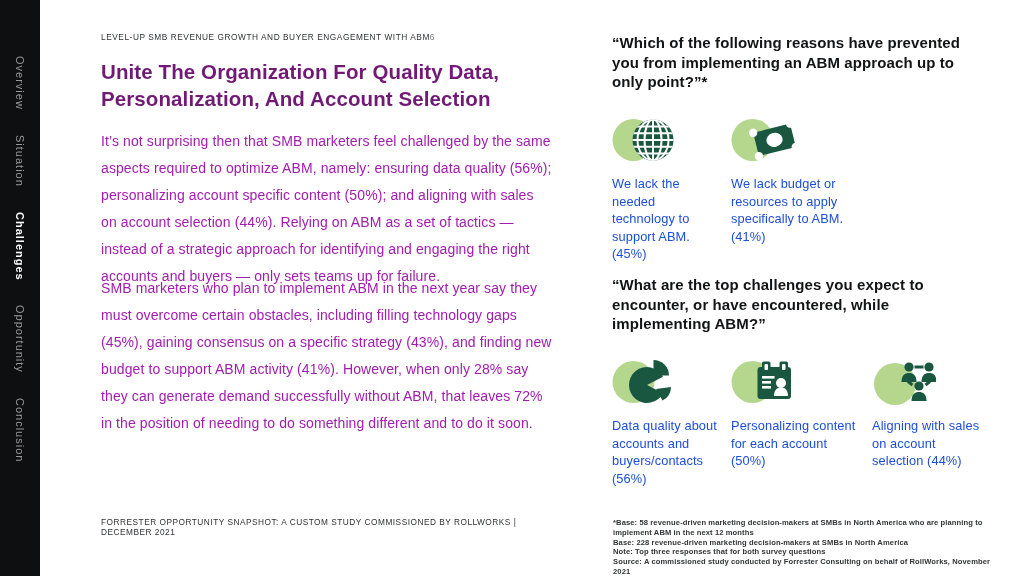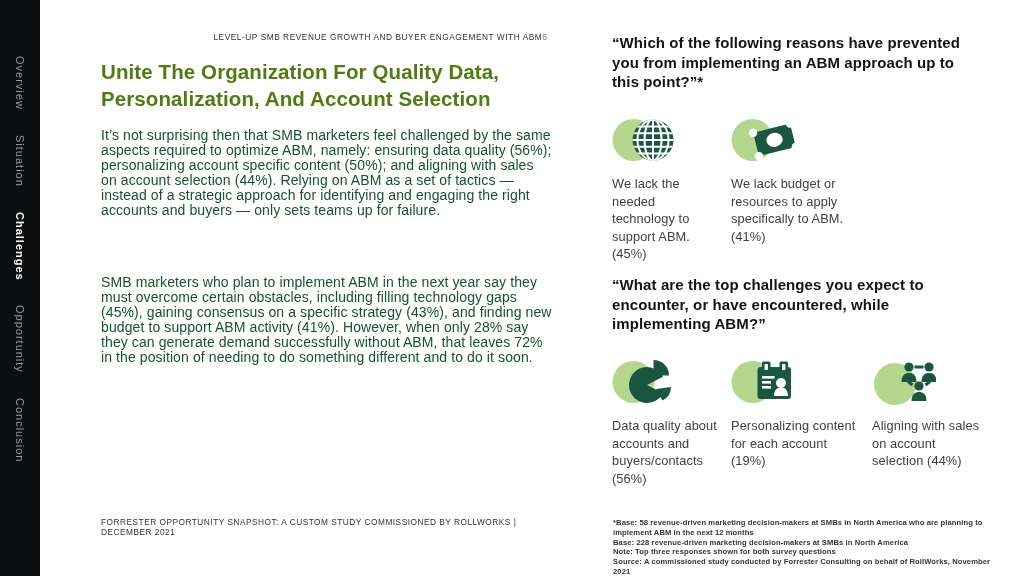--- a/index.html
+++ b/index.html
@@ -22,30 +22,30 @@
   }
   .sidebar-item {
     writing-mode:vertical-rl;
     font-size:11px; letter-spacing:1px; color:#97999b;
     cursor:pointer; white-space:nowrap;
   }
   .sidebar-item.active { color:#ffffff; font-weight:bold; }
 
   
   .left-col { position:absolute; left:101px; top:0; width:446px; height:576px; }
-  .eyebrow-row { position:absolute; top:32px; left:0; width:446px; display:flex; justify-content:flex-end; }
+  .eyebrow-row { position:absolute; top:32px; left:0; width:446px; display:flex; justify-content:flex-start; }
   .eyebrow { font-size:8.3px; letter-spacing:0.55px; color:#2f3133; }
   .page-number { font-size:8.5px; color:#77797c; }
   .doc-title {
     position:absolute; top:58px; left:0; width:450px;
-    font-size:20.5px; font-weight:bold; color:#4d7c0f; line-height:27px; letter-spacing:0.1px;
+    font-size:20.5px; font-weight:bold; color:#701a75; line-height:27px; letter-spacing:0.1px;
   }
   .body-par {
     position:absolute; left:0; width:452px;
-    font-size:14px; line-height:15px; color:#14532d; letter-spacing:0.1px;
+    font-size:14px; line-height:27px; color:#a21caf; letter-spacing:0.1px;
   }
   .par-1 { top:128px; }
   .par-2 { top:275px; }
   .doc-footer { position:absolute; top:517px; left:0; width:460px;
     font-size:8.3px; letter-spacing:0.5px; color:#2f3133; }
 
   
   .right-col { position:absolute; left:612px; top:0; width:400px; height:576px; }
   .question {
     position:absolute; left:0; width:370px;
@@ -57,21 +57,21 @@
     position:absolute; left:0; width:380px;
     display:grid; grid-template-columns:119px 141px 120px;
   }
   .grid-1 { top:117px; }
   .grid-2 { top:359px; }
   .survey-item { padding-right:14px; }
   .survey-item.col-3 { padding-right:6px; }
   .survey-item .icon svg { display:block; }
   .survey-label {
     margin-top:12px;
-    font-size:12.8px; line-height:17.6px; color:#404040; letter-spacing:0.1px;
+    font-size:12.8px; line-height:17.6px; color:#1d4ed8; letter-spacing:0.1px;
   }
   .footnotes { position:absolute; left:1px; top:518px; width:396px; }
   .footnote { font-size:7.6px; line-height:9.8px; font-weight:bold; color:#333537; letter-spacing:0.1px; }
 
   .ic-light { fill:var(--light-green); }
   .ic-dark  { fill:var(--dark-green); }
   .ic-wstroke { stroke:#ffffff; fill:none; }
 </style>
 </head>
 <body>
@@ -92,21 +92,21 @@
       <span class="page-number">6</span>
     </div>
     <h1 class="doc-title">Unite The Organization For Quality Data, Personalization, And Account Selection</h1>
     <p class="body-par par-1">It’s not surprising then that SMB marketers feel challenged by the same aspects required to optimize ABM, namely: ensuring data quality (56%); personalizing account specific content (50%); and aligning with sales on account selection (44%). Relying on ABM as a set of tactics — instead of a strategic approach for identifying and engaging the right accounts and buyers — only sets teams up for failure.</p>
     <p class="body-par par-2">SMB marketers who plan to implement ABM in the next year say they must overcome certain obstacles, including filling technology gaps (45%), gaining consensus on a specific strategy (43%), and finding new budget to support ABM activity (41%). However, when only 28% say they can generate demand successfully without ABM, that leaves 72% in the position of needing to do something different and to do it soon.</p>
     <div class="doc-footer">FORRESTER OPPORTUNITY SNAPSHOT: A CUSTOM STUDY COMMISSIONED BY ROLLWORKS | DECEMBER 2021</div>
   </section>
 
   <section class="right-col">
 
-    <h2 class="question q1">“Which of the following reasons have prevented you from implementing an ABM approach up to this point?”*</h2>
+    <h2 class="question q1">“Which of the following reasons have prevented you from implementing an ABM approach up to only point?”*</h2>
 
     <div class="survey-grid grid-1">
       <div class="survey-item col-1">
         <span class="icon">
           <svg width="64" height="46" viewBox="0 0 64 46" xmlns="http://www.w3.org/2000/svg">
             <circle class="ic-light" cx="21.5" cy="23" r="21"></circle>
             <circle class="ic-dark" cx="41" cy="23" r="20.5"></circle>
             <g clip-path="url(#cg)">
               <line class="ic-wstroke" x1="41" y1="2" x2="41" y2="44" stroke-width="2"></line>
               <ellipse class="ic-wstroke" cx="41" cy="23" rx="8.5" ry="20.5" stroke-width="2"></ellipse>
@@ -170,21 +170,21 @@
             <rect fill="#ffffff" x="33.5" y="5" width="3.5" height="6" rx="1"></rect>
             <rect class="ic-dark" x="48.5" y="2.5" width="8.5" height="11" rx="1.5"></rect>
             <rect fill="#ffffff" x="51" y="5" width="3.5" height="6" rx="1"></rect>
             <rect fill="#ffffff" x="31" y="17" width="12.5" height="2.6"></rect>
             <rect fill="#ffffff" x="31" y="22" width="9" height="2.6"></rect>
             <rect fill="#ffffff" x="31" y="27" width="9" height="2.6"></rect>
             <circle fill="#ffffff" cx="50" cy="24" r="5"></circle>
             <path fill="#ffffff" d="M43 37 C43 31 46 28.5 50 28.5 C54 28.5 57 31 57 37 Z"></path>
           </svg>
         </span>
-        <div class="survey-label">Personalizing content for each account (19%)</div>
+        <div class="survey-label">Personalizing content for each account (50%)</div>
       </div>
 
       <div class="survey-item col-3">
         <span class="icon">
           <svg width="64" height="46" viewBox="0 0 64 46" xmlns="http://www.w3.org/2000/svg">
             <circle class="ic-light" cx="23" cy="25" r="21"></circle>
             <circle class="ic-dark" cx="37" cy="8" r="4.6"></circle>
             <path class="ic-dark" d="M29.5 23 C29.5 16 33 14 37 14 C41 14 44.5 16 44.5 23 Z"></path>
             <circle class="ic-dark" cx="57" cy="8" r="4.6"></circle>
             <path class="ic-dark" d="M49.5 23 C49.5 16 53 14 57 14 C61 14 64.5 16 64.5 23 Z"></path>
@@ -195,18 +195,18 @@
             <path class="ic-dark" d="M39.5 42 C39.5 35 43 33 47 33 C51 33 54.5 35 54.5 42 Z"></path>
           </svg>
         </span>
         <div class="survey-label">Aligning with sales on account selection (44%)</div>
       </div>
     </div>
 
     <div class="footnotes">
       <div class="footnote">*Base: 58 revenue-driven marketing decision-makers at SMBs in North America who are planning to implement ABM in the next 12 months</div>
       <div class="footnote">Base: 228 revenue-driven marketing decision-makers at SMBs in North America</div>
-      <div class="footnote">Note: Top three responses shown for both survey questions</div>
+      <div class="footnote">Note: Top three responses that for both survey questions</div>
       <div class="footnote">Source: A commissioned study conducted by Forrester Consulting on behalf of RollWorks, November 2021</div>
     </div>
 
   </section>
 </div>
 
 </body></html>

